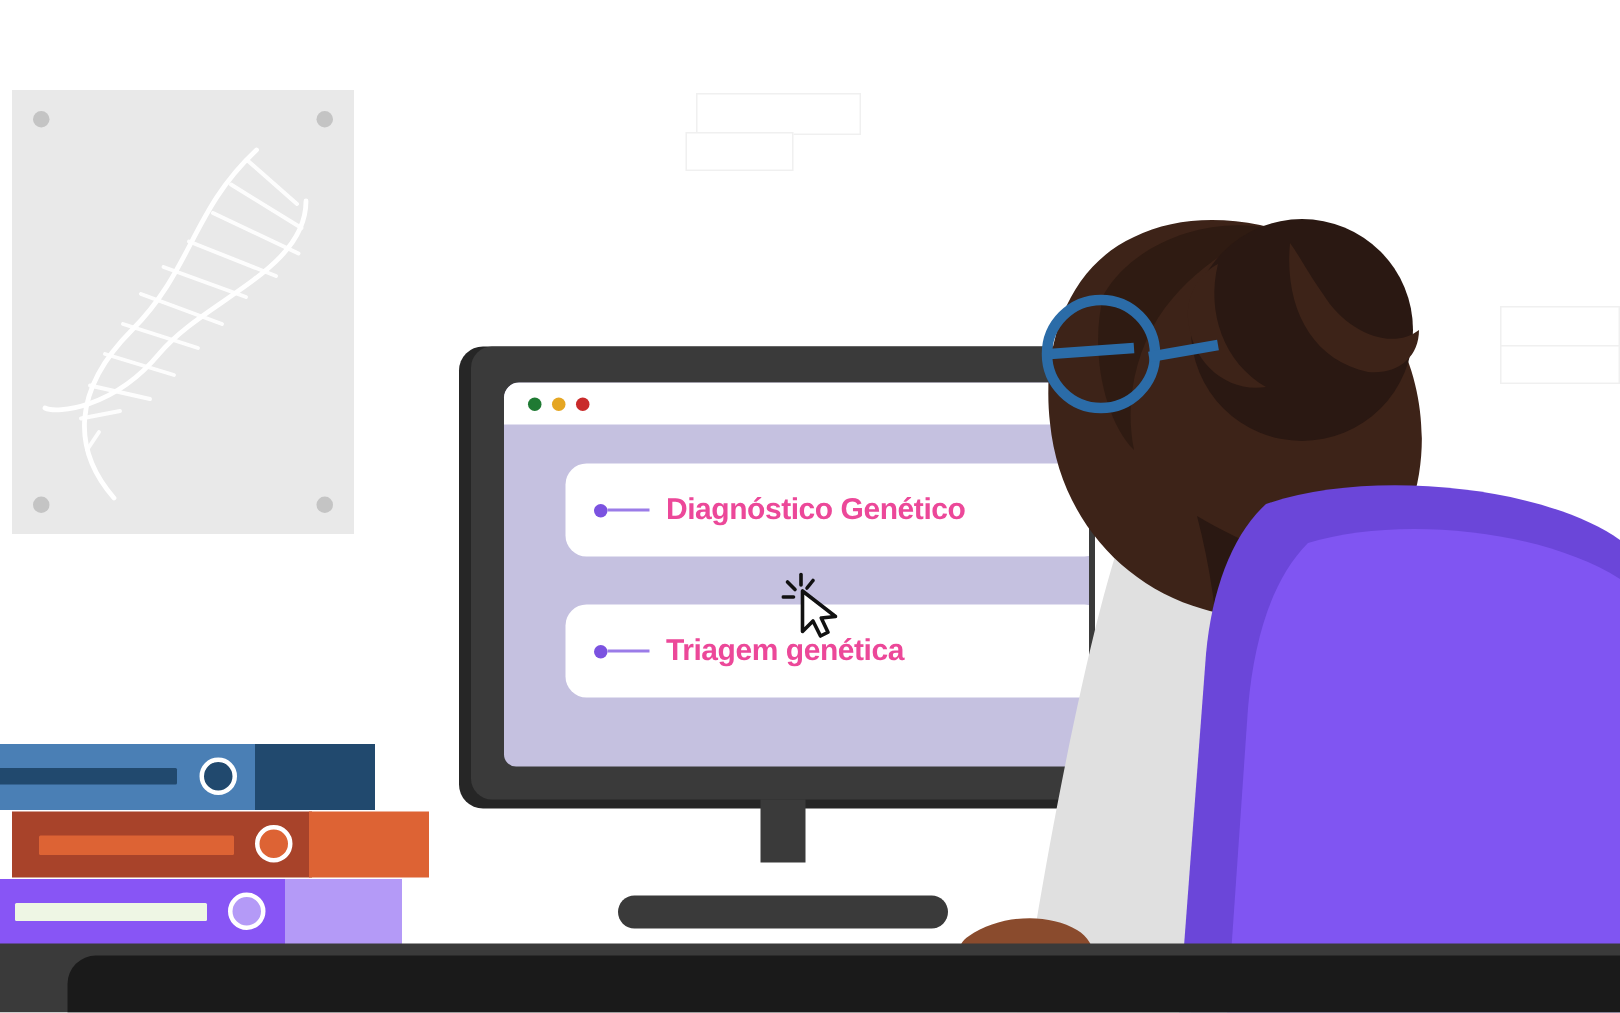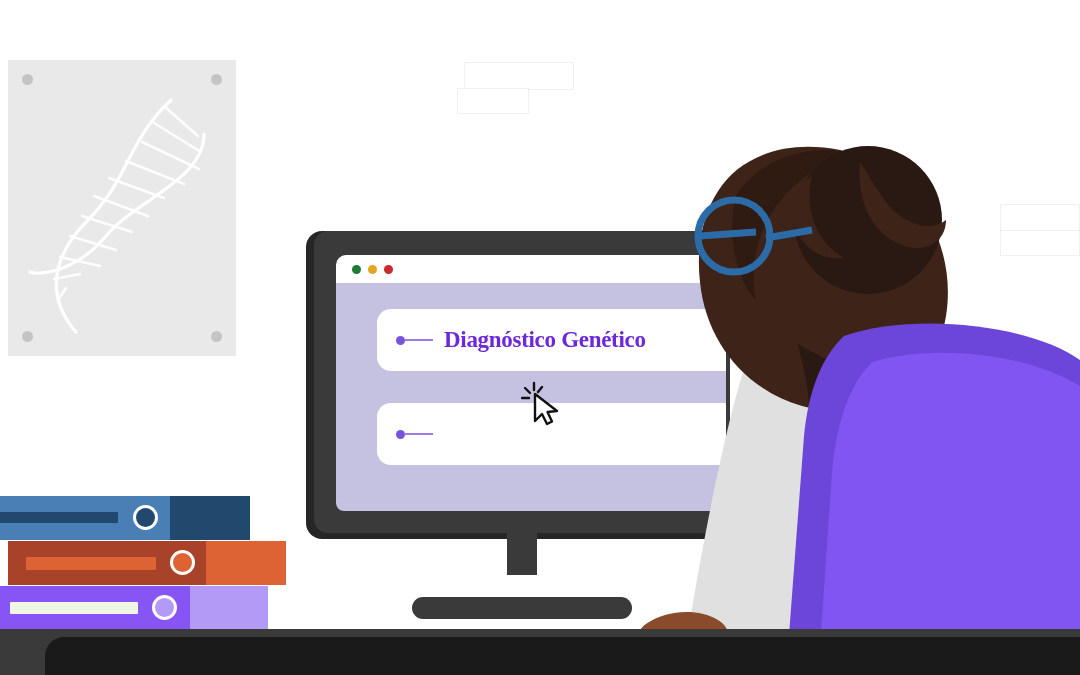--- a/index.html
+++ b/index.html
@@ -55,22 +55,22 @@
     position:relative; margin:0 0 0 41px; width:360px; height:62px;
     background:#ffffff; border-radius:14px;
     display:flex; align-items:center; padding-left:19px;
   }
   #result-card-0 { margin-top:26px; }
   #result-card-1 { margin-top:32px; }
   .card-marker { display:flex; align-items:center; flex:0 0 auto; margin-right:11px; }
   .marker-dot { width:9px; height:9px; border-radius:50%; background:#7b52e0; }
   .marker-line { width:28px; height:2.5px; background:#9b7ce8; }
   .card-label {
-    font-size:23px; font-weight:bold; color:#6d28d9;
-    letter-spacing:-0.3px; white-space:nowrap;font-family:Liberation Serif, serif;
+    font-size:20px; font-weight:bold; color:#ec4899;
+    letter-spacing:-0.3px; white-space:nowrap;
   }
 
   
   #click-cursor { position:absolute; left:521px; top:380px; width:46px; height:46px; }
 
   
   #monitor-neck { position:absolute; left:507px; top:533px; width:30px; height:42px; background:#3a3a3a; }
   #monitor-base { position:absolute; left:412px; top:597px; width:220px; height:22px; background:#3a3a3a; border-radius:11px; }
 
   
@@ -146,20 +146,21 @@
           <span class="marker-line"></span>
         </span>
         <span class="card-label">Diagnóstico Genético</span>
       </div>
 
       <div class="result-card" id="result-card-1">
         <span class="card-marker">
           <span class="marker-dot"></span>
           <span class="marker-line"></span>
         </span>
+        <span class="card-label">Triagem genética</span>
       </div>
 
     </div>
   </div>
 
   <svg id="click-cursor" viewBox="0 0 46 46">
     <g stroke="#111111" stroke-width="2.4" stroke-linecap="round" fill="none">
       <line x1="13" y1="3" x2="13" y2="10"></line>
       <line x1="4" y1="8" x2="9" y2="13"></line>
       <line x1="1" y1="18" x2="8" y2="18"></line>

